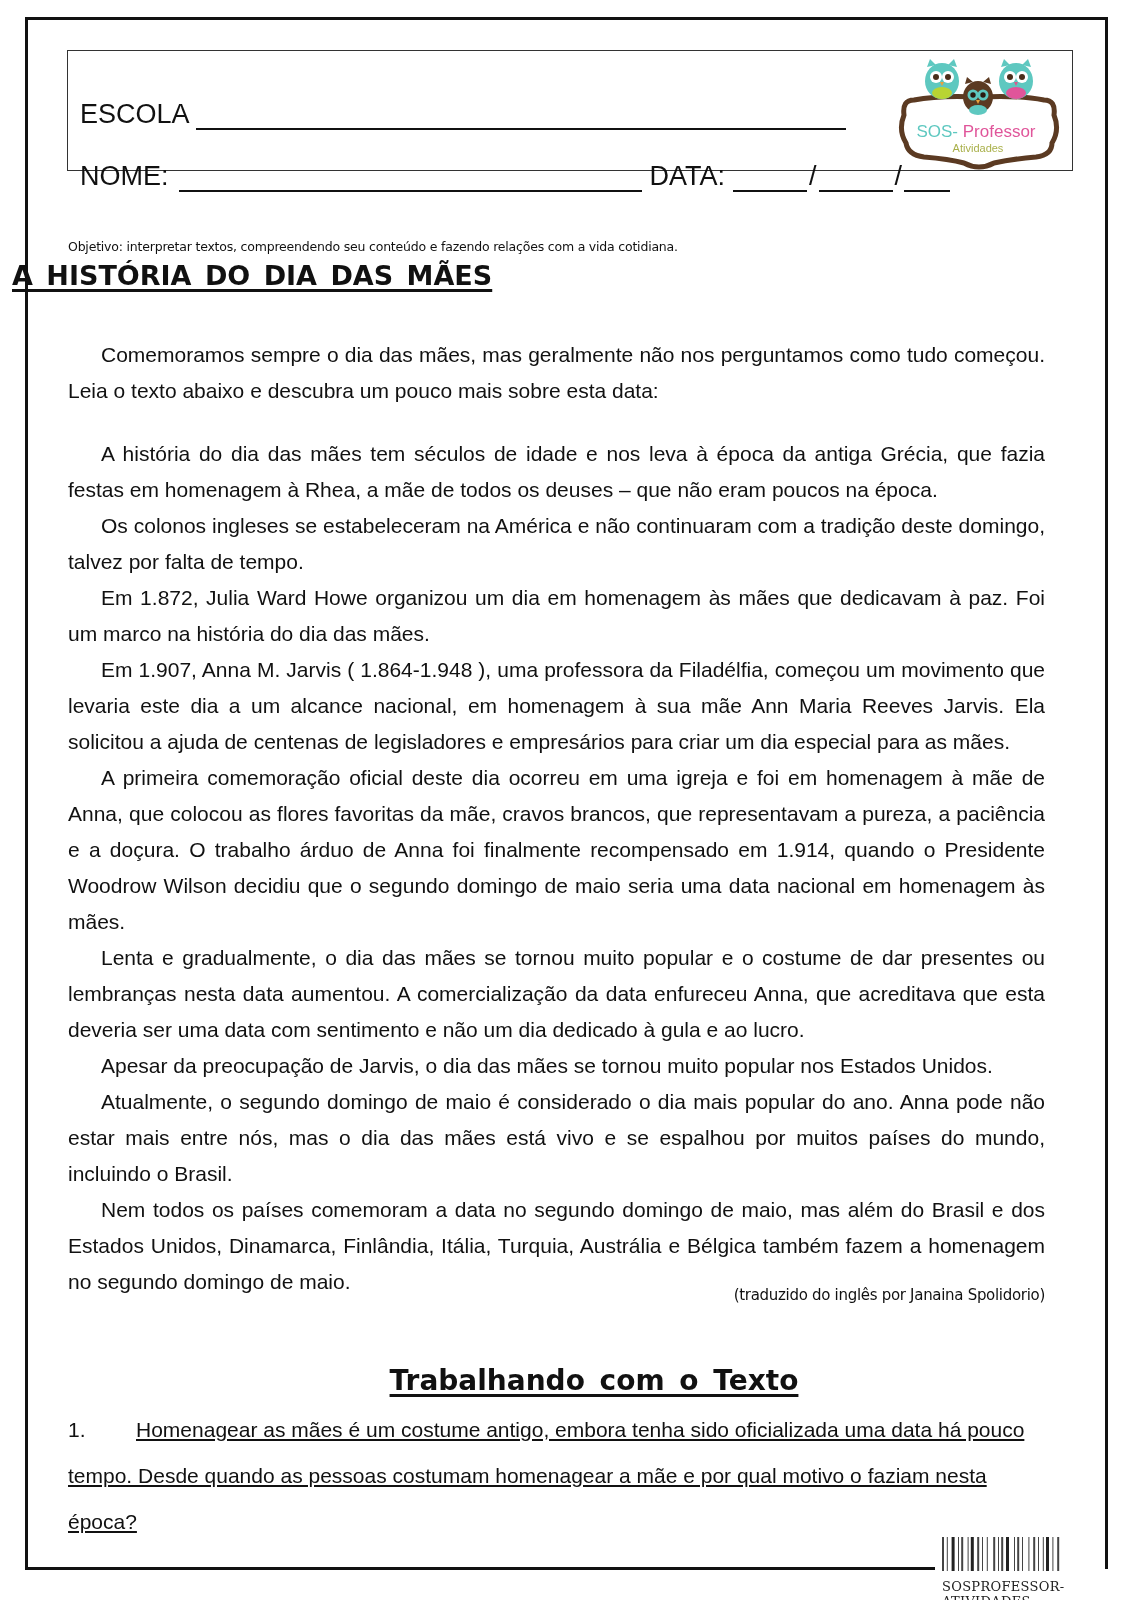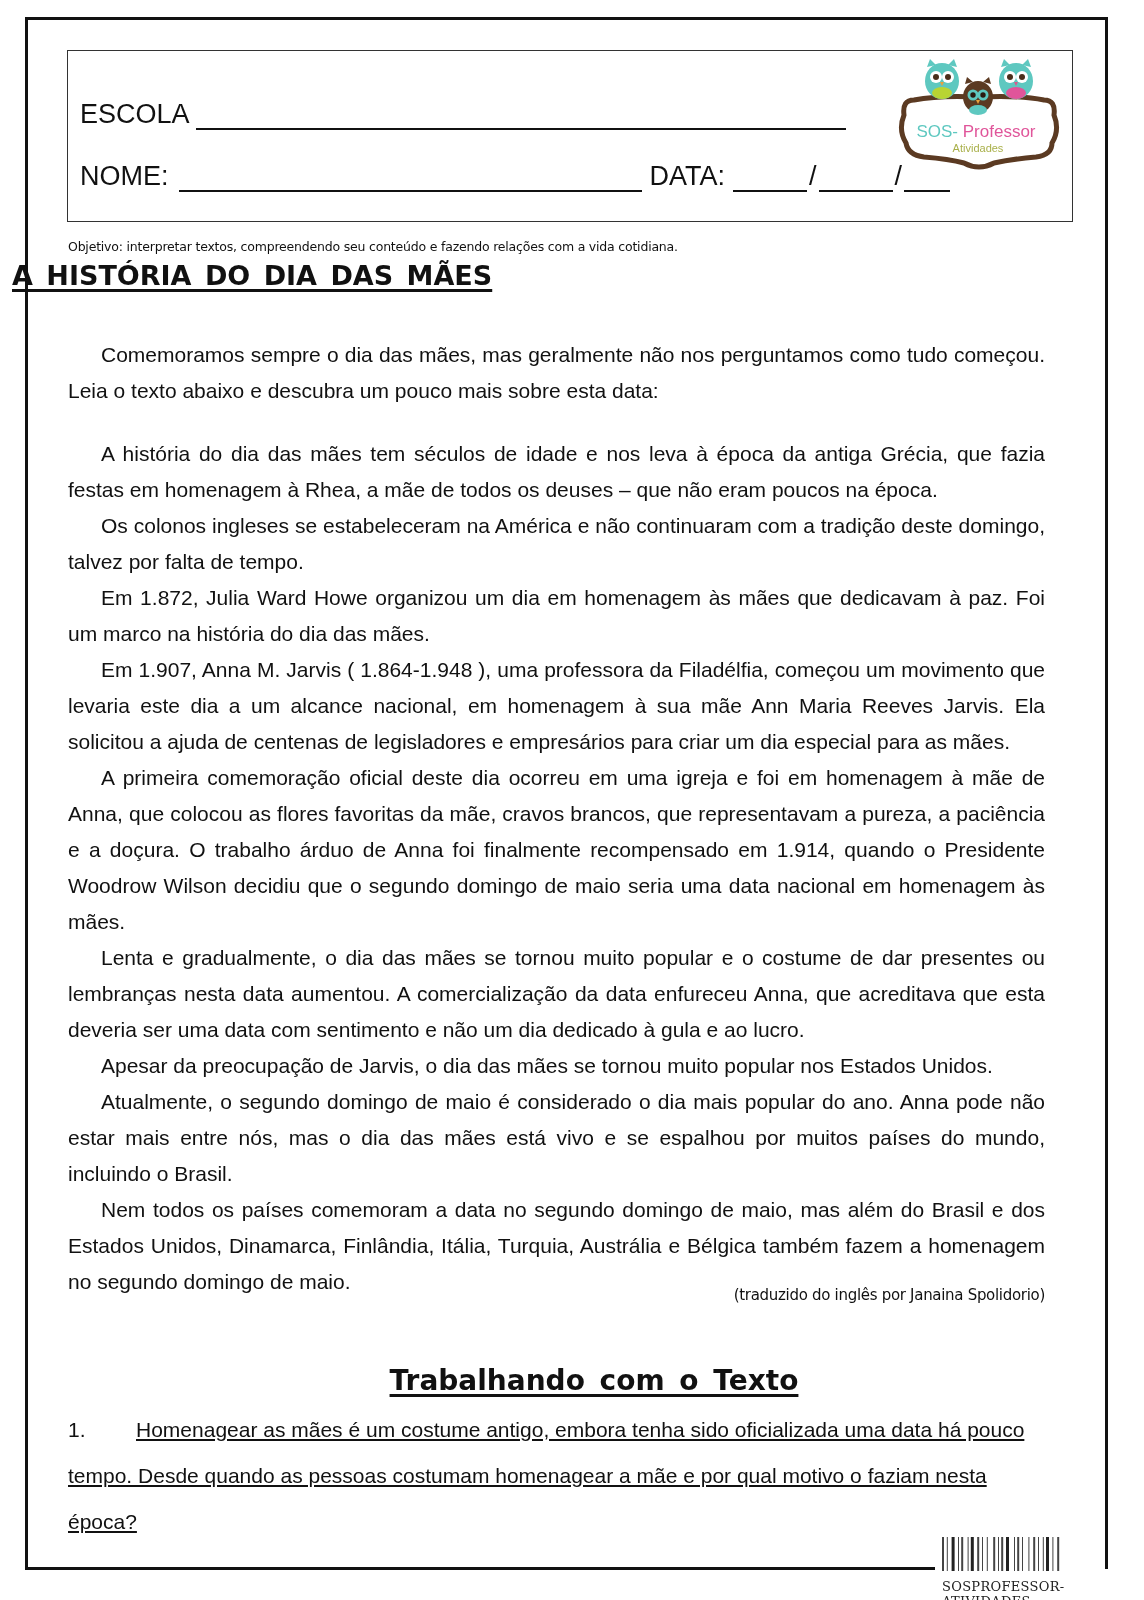--- a/index.html
+++ b/index.html
@@ -4,21 +4,21 @@
 <style>
   html, body { margin: 0; padding: 0; background: #ffffff; }
   body { width: 1144px; height: 1600px; position: relative; overflow: hidden;
          font-family: "Liberation Sans", sans-serif; color: #111; }
 
   .page-border { position: absolute; left: 25px; top: 17px; width: 1083px; height: 1552px;
                  border: 3px solid #111; border-bottom: none; box-sizing: border-box; }
   .bottom-line { position: absolute; left: 25px; top: 1567px; width: 910px; height: 3px; background: #111; }
   .right-tick { position: absolute; left: 1105px; top: 1555px; width: 3px; height: 14px; background: #111; }
 
-  .header-box { position: absolute; left: 67px; top: 50px; width: 1006px; height: 172px;
+  .header-box { position: absolute; left: 67px; top: 50px; width: 1006px; height: 121px;
                 border: 1.5px solid #333; box-sizing: border-box; }
   .field-row { position: absolute; left: 12px; font-size: 27px; display: flex; align-items: flex-end; white-space: nowrap; }
   .field-row .line { display: inline-block; border-bottom: 2px solid #111; height: 22px; margin-left: 6px; }
   .row-escola { top: 48px; }
   .row-nome { top: 110px; }
   .date-sep { margin: 0 2px; }
 
   .logo { position: absolute; right: 8px; top: 4px; width: 170px; height: 120px; }
 
   .objective { position: absolute; left: 68px; top: 239px; font-family: "DejaVu Sans", sans-serif;

